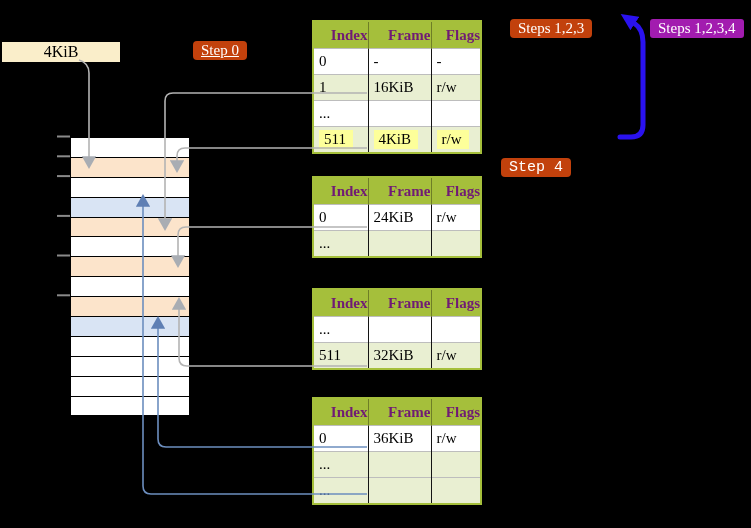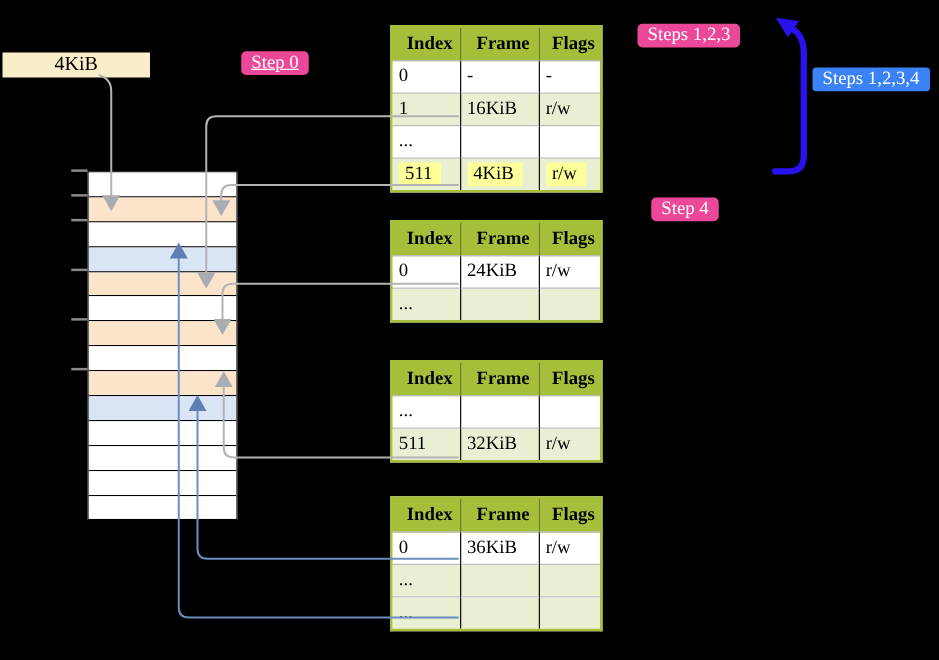--- a/index.html
+++ b/index.html
@@ -6,22 +6,22 @@
   body{
     width:751px;height:528px;background:#000;overflow:hidden;position:relative;
     font-family:"Liberation Serif","DejaVu Serif",serif;
   }
 
   
   .step-label{
     position:absolute;color:#fff;font-size:15px;line-height:19px;
     padding:0 8px;border-radius:4px;white-space:nowrap;
   }
-  .red-label{background:#ec4899;}
-  .blue-label{background:#3b82f6;border-radius:3px;margin-top:35px;}
+  .red-label{background:#c2410c;}
+  .blue-label{background:#a21caf;border-radius:3px;}
 
   
   .size-box{
     position:absolute;left:2px;top:42px;width:118px;height:20px;
     background:#faeeca;color:#000;font-size:16px;line-height:20px;text-align:center;
   }
 
   
   .mem-col{
     position:absolute;left:70px;top:137px;width:120px;
@@ -35,22 +35,22 @@
 
   
   table.pt{
     position:absolute;left:312px;border-collapse:collapse;
     border:2px solid #a5bf3b;background:#fff;table-layout:fixed;
   }
   table.pt col.c-index{width:55px;}
   table.pt col.c-frame{width:63px;}
   table.pt col.c-flags{width:50px;}
   table.pt th{
-    background:#a5bf3b;color:#000000;font-weight:bold;font-size:15px;
-    text-align:center;padding:3px 0 3px 6px;height:20px;border-left:1px solid #6e7e26;
+    background:#a5bf3b;color:#701a75;font-weight:bold;font-size:15px;
+    text-align:right;padding:3px 0 3px 6px;height:20px;border-left:1px solid #6e7e26;
   }
   table.pt th:first-child{border-left:none;}
   table.pt td{
     font-size:15px;color:#000;padding:2px 0 2px 5px;height:21px;
     border-left:1px solid #141414;overflow:hidden;white-space:nowrap;
   }
   table.pt td:first-child{border-left:none;}
   table.pt tr.green td{background:#e9efd2;}
   table.pt tr + tr td{border-top:1px solid #bdbdbd;}
   table.pt tr:first-child td{border-top:none;}
@@ -63,21 +63,21 @@
   svg.wires{position:absolute;left:0;top:0;pointer-events:none;}
 </style>
 </head>
 <body>
 
 <div class="size-box">4KiB</div>
 
 <div class="step-label red-label" style="left:193px;top:41px;text-decoration:underline;">Step 0</div>
 <div class="step-label red-label" style="left:510px;top:19px;">Steps 1,2,3</div>
 <div class="step-label blue-label" style="left:650px;top:19px;">Steps 1,2,3,4</div>
-<div class="step-label red-label" style="left:521px;top:158px;">Step 4</div>
+<div class="step-label red-label" style="left:501px;top:158px;font-family:Liberation Mono, monospace;">Step 4</div>
 
 <div class="mem-col">
   <div class="mem-row mem-white"></div>
   <div class="mem-row mem-orange"></div>
   <div class="mem-row mem-white"></div>
   <div class="mem-row mem-blue"></div>
   <div class="mem-row mem-orange"></div>
   <div class="mem-row mem-white"></div>
   <div class="mem-row mem-orange"></div>
   <div class="mem-row mem-white"></div>

